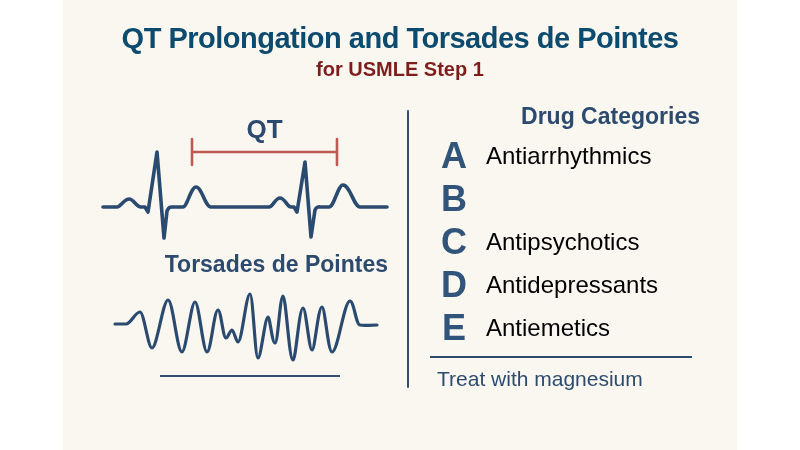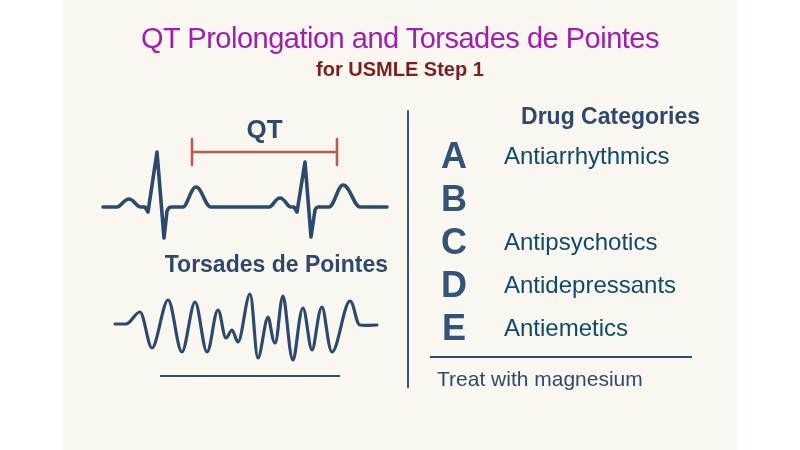--- a/index.html
+++ b/index.html
@@ -28,22 +28,22 @@
   .abs { position: absolute; }
 
   .title-block {
     left: 0;
     top: 22px;
     width: 674px;
     text-align: center;
   }
   .main-title {
     font-size: 29px;
-    font-weight: 400;
-    color: #a21caf;
+    font-weight: 700;
+    color: #0c4a6e;
     letter-spacing: -0.5px;
     line-height: 1.15;
     text-align: center;
   }
   .sub-title {
     font-size: 20px;
     font-weight: 700;
     color: #7f1d1d;
     margin-top: 3px;
   }
@@ -109,24 +109,24 @@
   }
   .drug-letter {
     width: 44px;
     text-align: center;
     font-size: 36px;
     font-weight: 700;
     color: #31547a;
     line-height: 1;
   }
   .drug-name {
-    margin-left: 28px;
+    margin-left: 10px;
     font-size: 24px;
     font-weight: 400;
-    color: #0c4a6e;
+    color: #000000;
     line-height: 1;
   }
   .separator-h {
     left: 367px;
     top: 356px;
     width: 262px;
     height: 2px;
     background: #2d4b6e;
   }
   .treatment-text {

